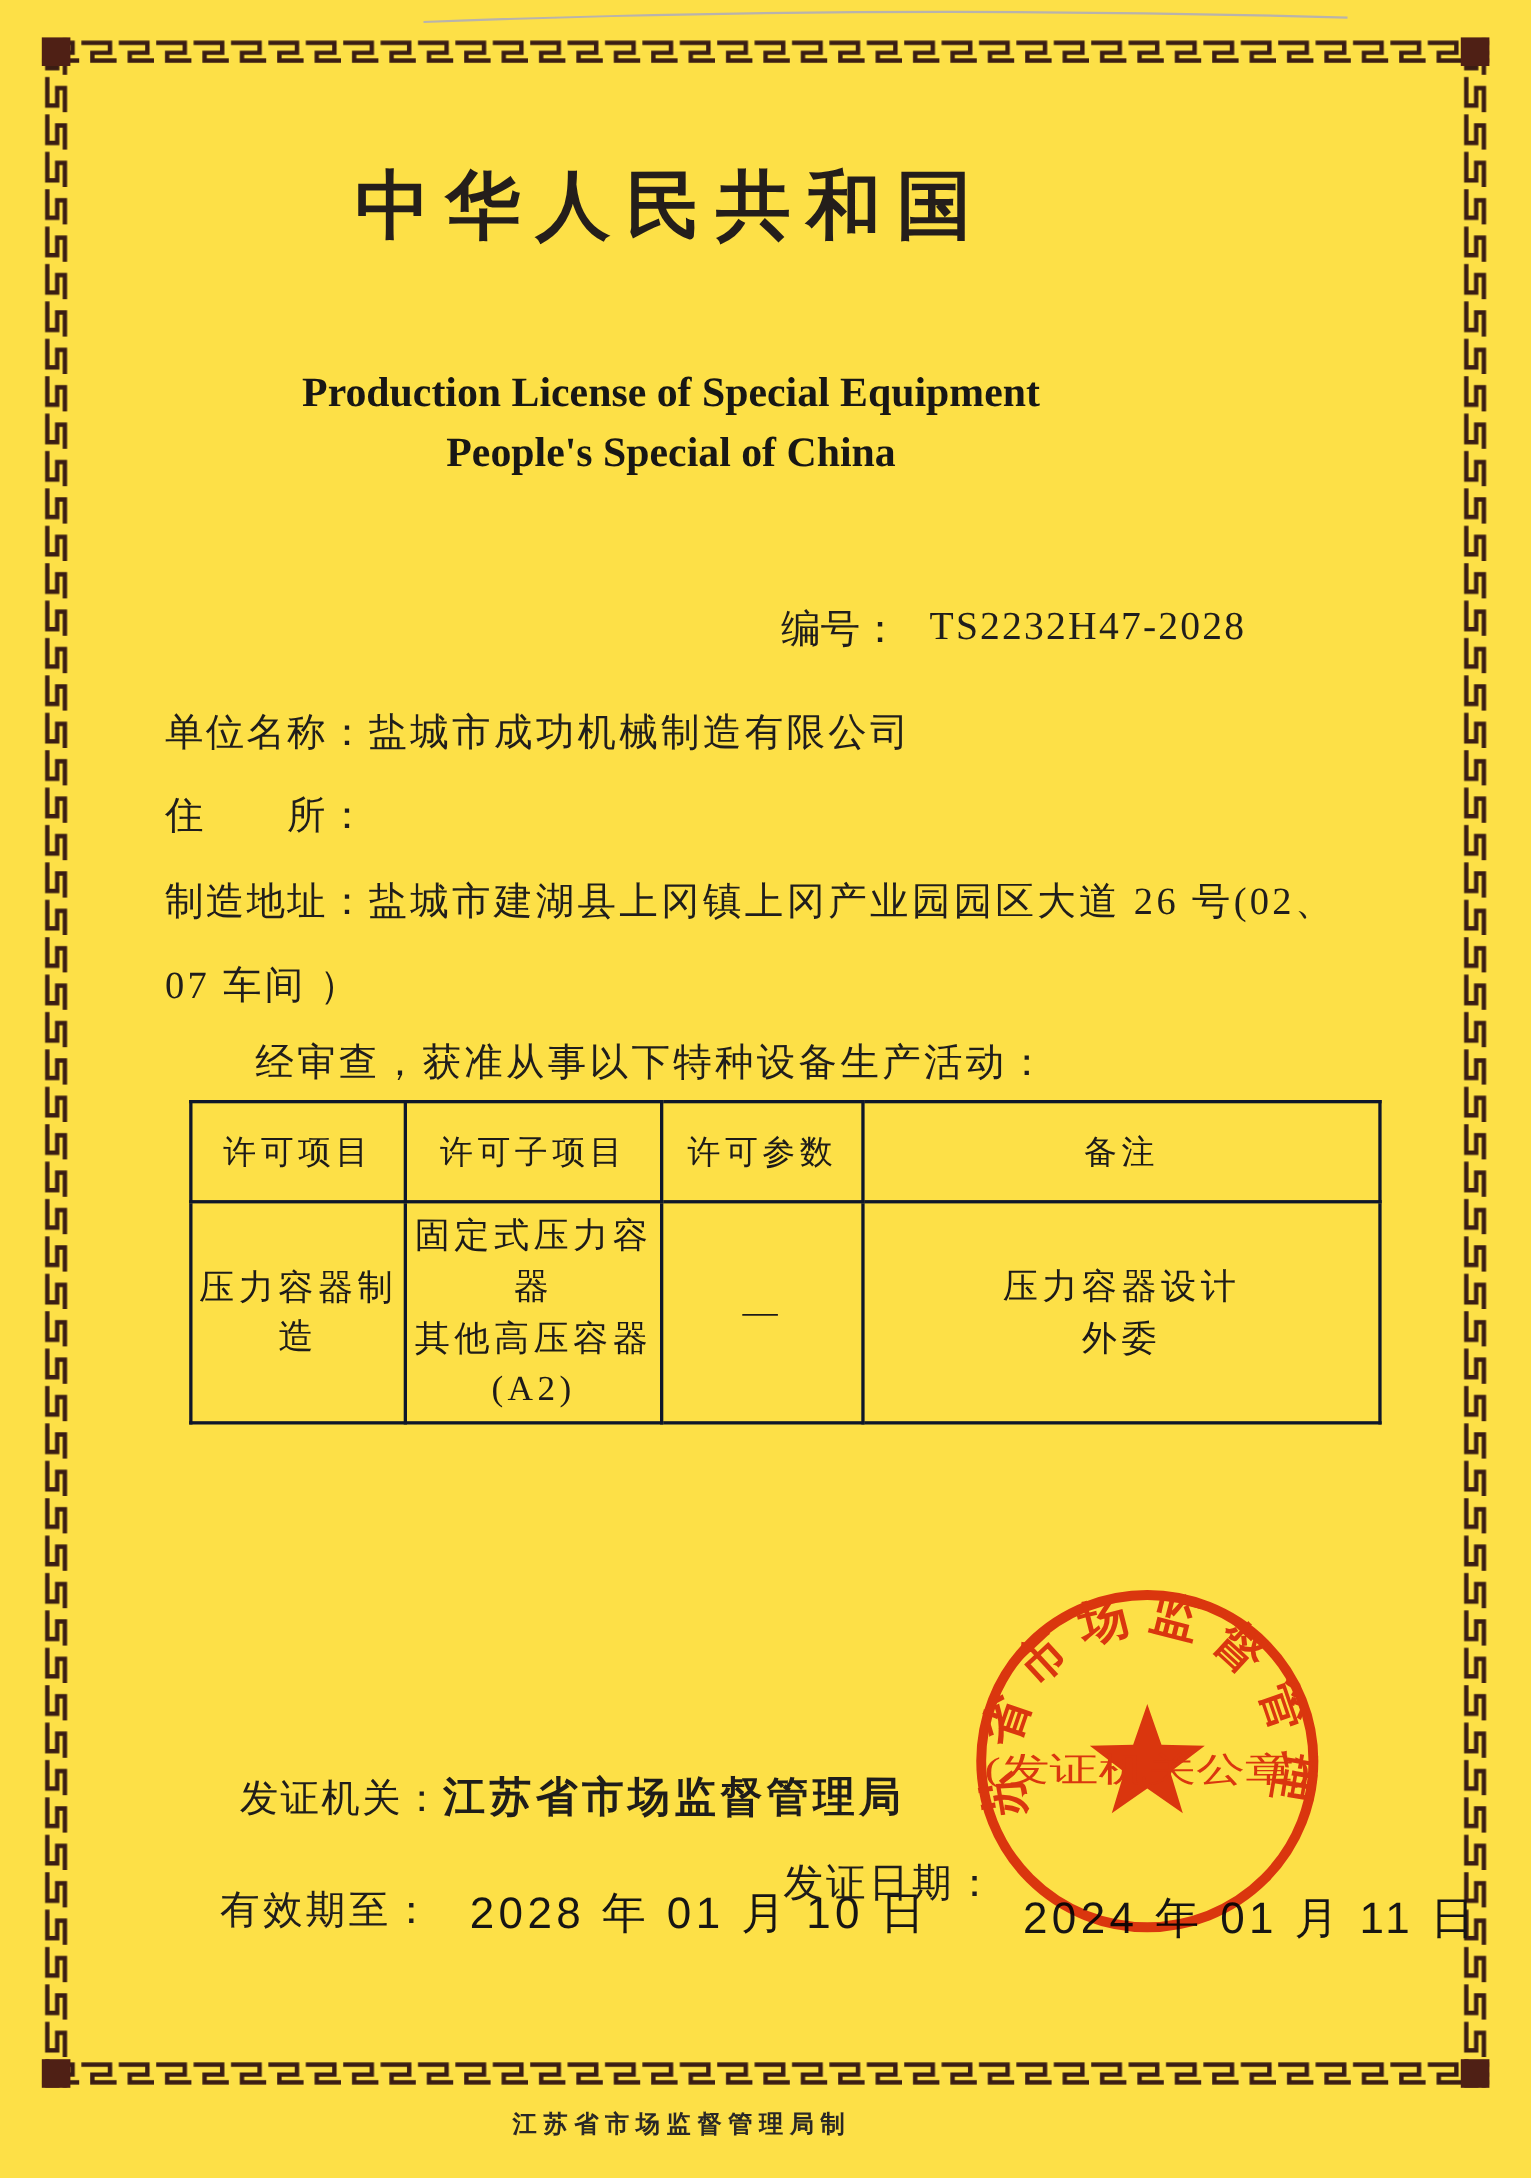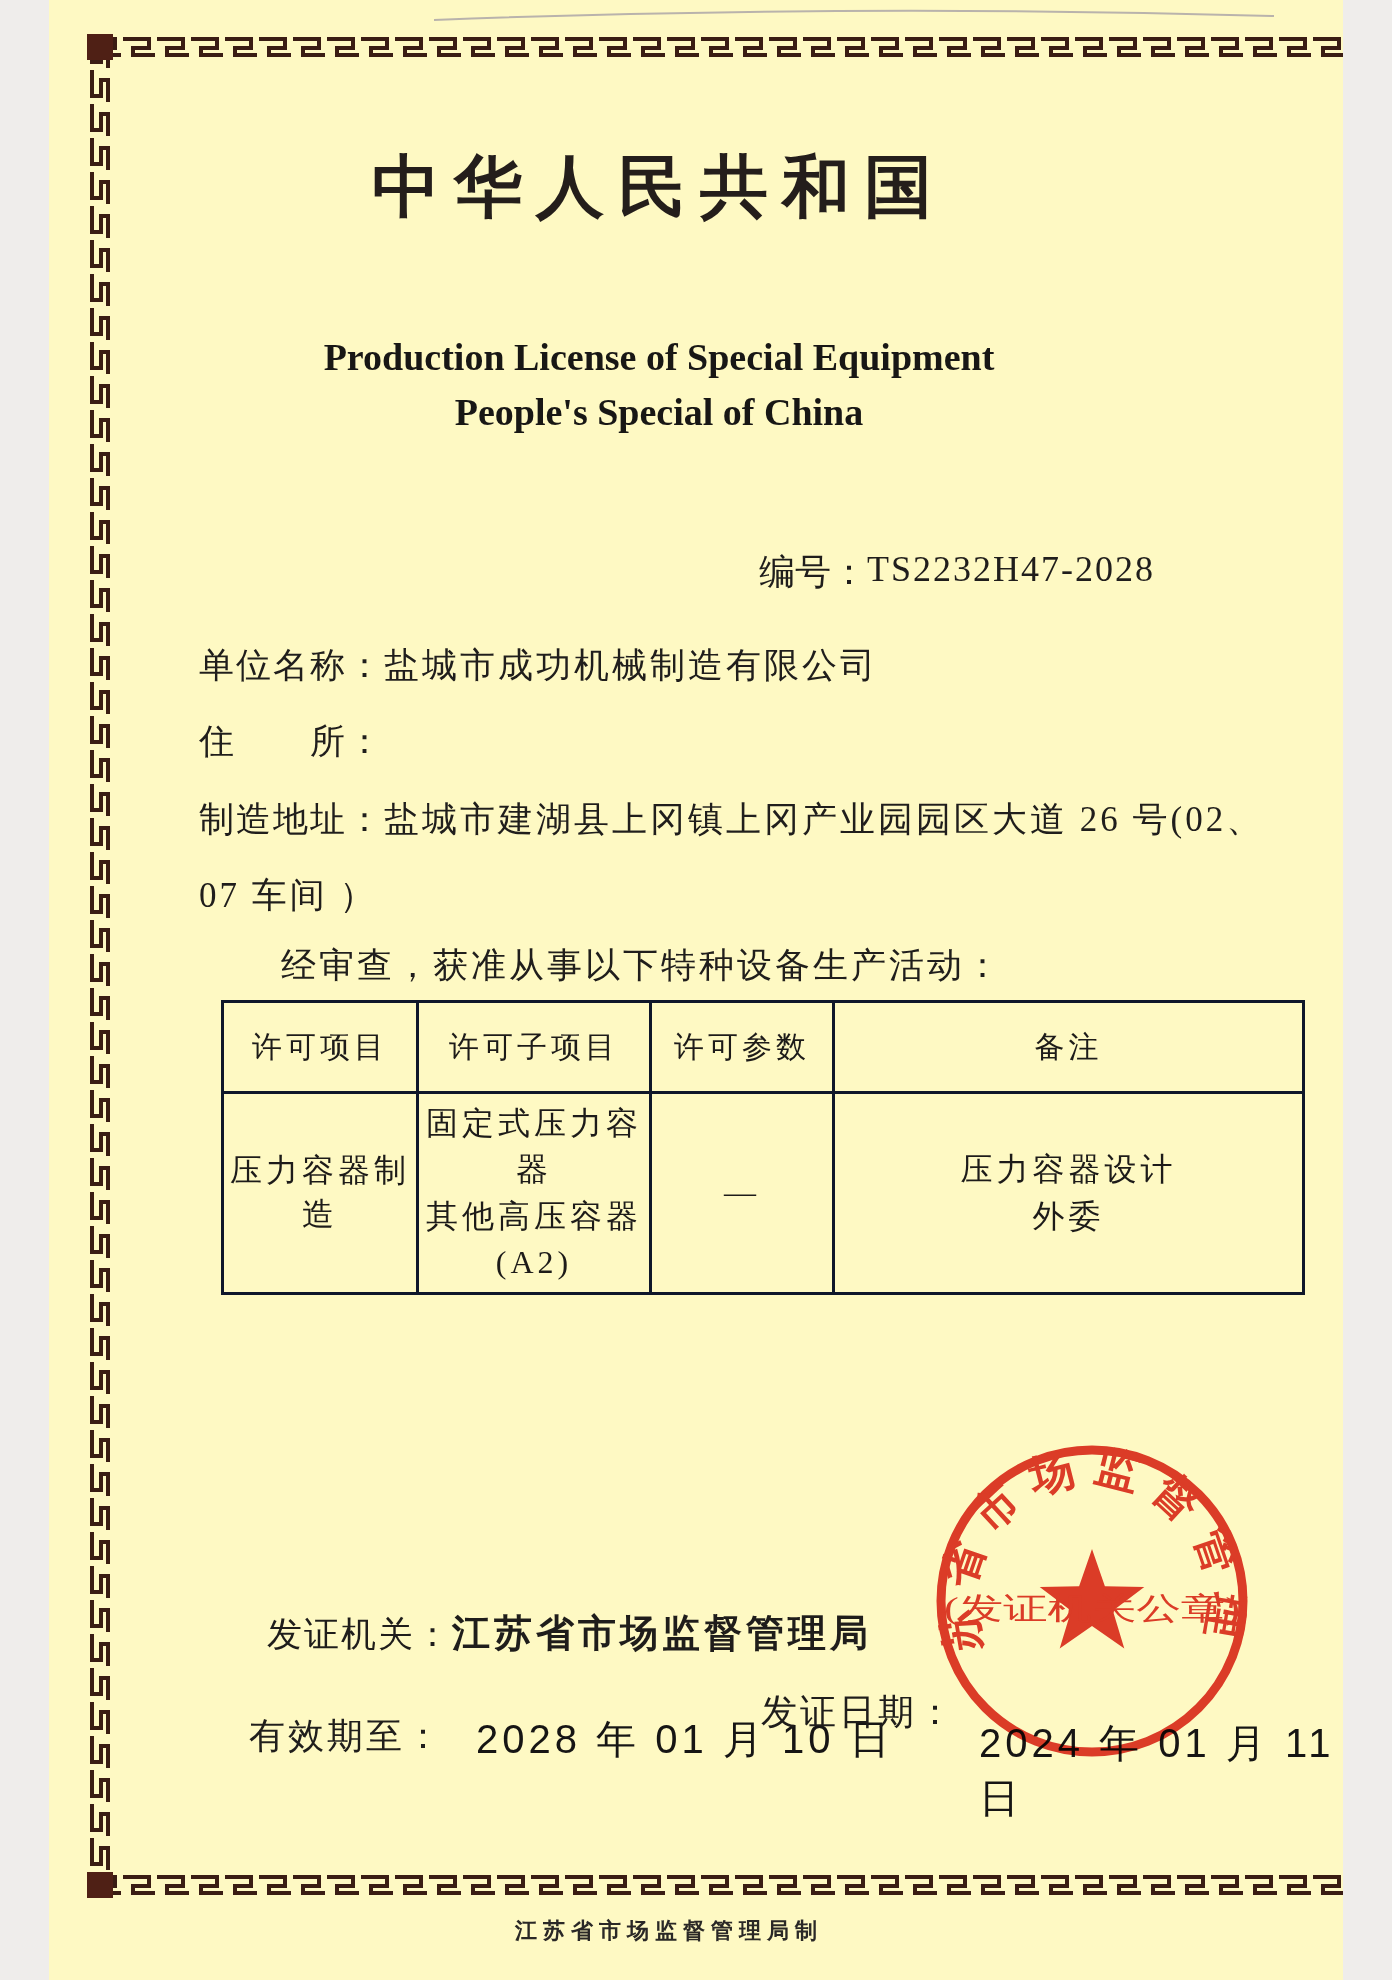--- a/index.html
+++ b/index.html
@@ -1,18 +1,18 @@
 <!DOCTYPE html>
 <html><head>
 <meta charset="utf-8">
 <style>
   html,body{margin:0;padding:0;background:#efedeb;}
   .page{
-    position:relative;width:1294px;height:1980px;margin:0 auto;
-    background:#fef9c3;overflow:hidden;
+    position:relative;width:1392px;height:1980px;margin:0 auto;
+    background:#fde047;overflow:hidden;
     font-family:"Liberation Serif","DejaVu Serif",serif;
     color:#1f1d1b;
   }
   .abs{position:absolute;}
   .zh-title{font-weight:bold;letter-spacing:14px;color:#241e1b;text-align:center;}
   .en-title{font-weight:bold;text-align:center;color:#181715;font-family:"Liberation Serif","DejaVu Serif",serif;}
   .field-line{display:flex;align-items:flex-start;font-size:35px;color:#201e1c;white-space:nowrap;}
   .field-label{letter-spacing:2px;}
   .field-value{letter-spacing:3px;}
   .statement{font-size:35px;letter-spacing:3px;color:#201e1c;}
@@ -76,21 +76,21 @@
   <div class="abs" style="left:1328px;top:34px;width:26px;height:26px;background:#4f2015;"></div>
   <div class="abs" style="left:38px;top:1872px;width:26px;height:26px;background:#4f2015;"></div>
   <div class="abs" style="left:1328px;top:1872px;width:26px;height:26px;background:#4f2015;"></div>
 
   <div class="abs zh-title" style="left:110px;top:142px;width:1000px;font-size:68px;">中华人民共和国</div>
   <div class="abs en-title" style="left:110px;top:335px;width:1000px;font-size:38px;">Production License of Special Equipment</div>
   <div class="abs en-title" style="left:110px;top:390px;width:1000px;font-size:38px;">People's Special of China</div>
 
   <div class="abs field-line" style="left:710px;top:548px;font-size:36px;">
     <span>编号：</span>
-    <span style="letter-spacing:2px;">TS2232H47-2028</span>
+    <span style="letter-spacing:2px;margin-left:27px;">TS2232H47-2028</span>
   </div>
 
   <div class="abs field-line" style="left:150px;top:642px;">
     <span class="field-label">单位名称：</span>
     <span class="field-value">盐城市成功机械制造有限公司</span>
   </div>
   <div class="abs field-line" style="left:150px;top:718px;">
     <span class="field-label">住　　所：</span>
   </div>
   <div class="abs field-line" style="left:150px;top:796px;">

